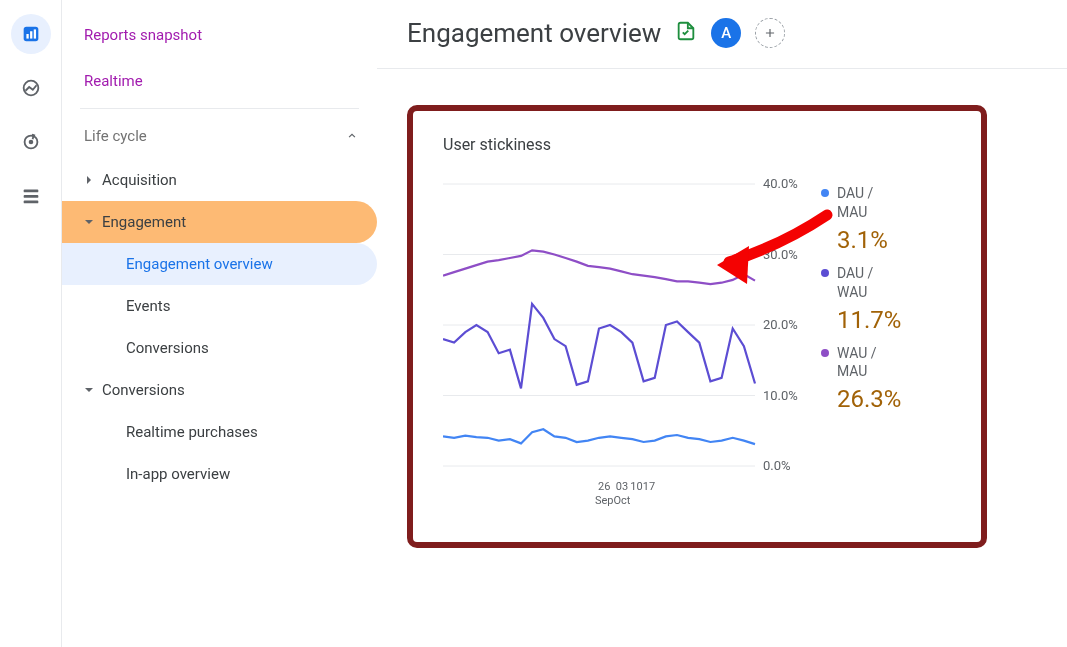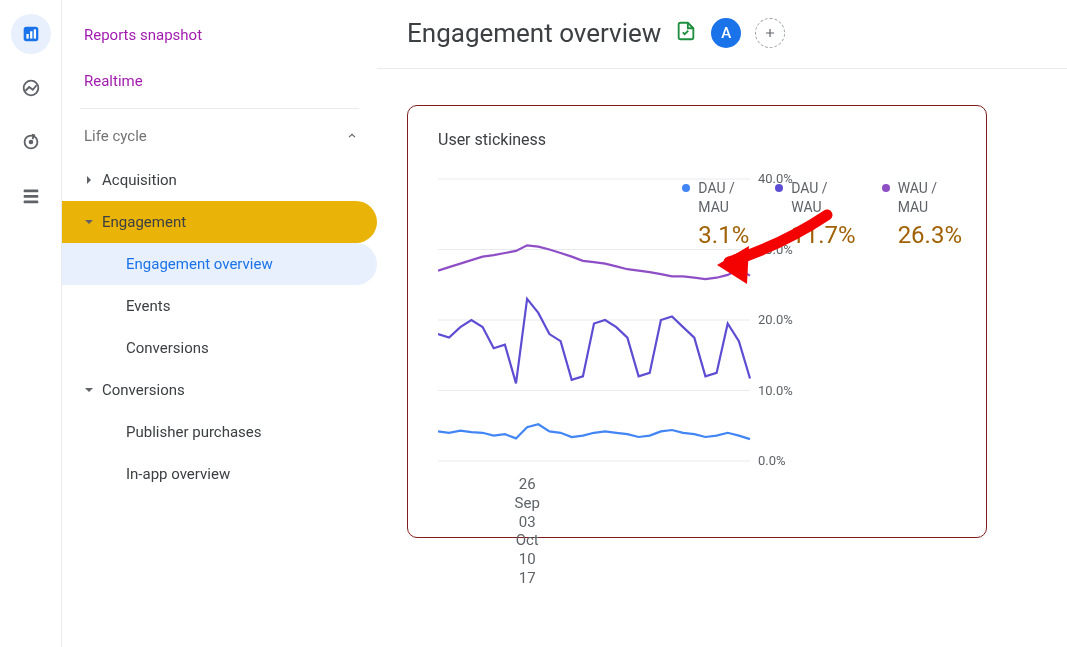--- a/index.html
+++ b/index.html
@@ -58,21 +58,21 @@
   .tree-item {
     display: flex; align-items: center;
     padding: 12px 18px 12px 22px;
     cursor: pointer;
     border-radius: 0 24px 24px 0;
     color: #3c4043;
   }
   .tree-item .caret { width: 18px; display:flex; align-items:center; }
   .tree-item .caret svg { width: 10px; height: 10px; fill: #5f6368; }
   .tree-item.group { font-weight: 400; }
-  .tree-item.expanded { background: #eab308; }
+  .tree-item.expanded { background: #fdba74; }
   .sub-item {
     padding: 12px 18px 12px 64px;
     cursor: pointer;
     border-radius: 0 24px 24px 0;
     color: #3c4043;
   }
   .sub-item.active {
     background: #e8f0fe;
     color: #1a73e8;
   }
@@ -104,21 +104,21 @@
     width: 30px; height: 30px; border-radius: 50%;
     border: 1px dashed #9aa0a6;
     display:flex; align-items:center; justify-content:center;
     color: #5f6368; font-size: 18px; cursor: pointer;
   }
   .main-body { padding: 36px 30px; background: #fff; }
 
   
   .card {
     width: 580px;
-    border: 1px solid #7f1d1d;
+    border: 6px solid #7f1d1d;
     border-radius: 10px;
     padding: 24px 24px 24px 30px;
     position: relative;
   }
   .card-title {
     font-size: 16px; color: #3c4043; margin-bottom: 24px;
   }
   .card-body {
     display: flex; gap: 18px;
     align-items: stretch;
@@ -132,29 +132,29 @@
     position: absolute; left: 0; top: 0;
     width: 360px; height: 300px;
   }
   .plot .grid line { stroke: #e8eaed; stroke-width: 1; }
   .plot path { fill: none; stroke-width: 2.2; }
   .tick-y {
     font-size: 13px; fill: #5f6368;
   }
   .x-ticks {
     position: absolute; left: 0; right: 0; top: 302px;
-    display:flex; justify-content: space-between;
-    font-size: 15px; color: #5f6368; flex-direction: column;
+    display:flex; justify-content: center;
+    font-size: 11px; color: #5f6368;
   }
   .x-ticks .spacer { width: 52px; }
   .x-ticks .tk { text-align: center; line-height: 1.25; }
 
   .legend {
     flex: 1;
-    display: flex; flex-direction: row; gap: 26px;
+    display: flex; flex-direction: column; gap: 10px;
     padding-top: 6px;
   }
   .legend-item .lbl {
     font-size: 14px; color: #5f6368; display:flex; gap:8px; align-items:flex-start; line-height:1.35;
   }
   .legend-item .dot { width: 8px; height: 8px; border-radius: 50%; flex-shrink:0; margin-top:5px; }
   .legend-item .lbl .txt { white-space: pre-line; }
   .legend-item .val {
     font-size: 24px; color: #a16207; margin-top: 4px; font-weight: 400; padding-left: 16px;
   }
@@ -237,21 +237,21 @@
       <div class="sub-item">Events</div>
       <div class="sub-item">Conversions</div>
       <div class="tree-item group">
         <span class="caret">
           <svg viewBox="0 0 10 10">
             <path d="M1 3 L5 7 L9 3 Z"></path>
           </svg>
         </span>
         <span>Conversions</span>
       </div>
-      <div class="sub-item">Publisher purchases</div>
+      <div class="sub-item">Realtime purchases</div>
       <div class="sub-item">In-app overview</div>
     </div>
 </div>
 
 <div class="main">
   <div class="page-header">
     <h1>Engagement overview</h1>
     <span>
       <svg width="22" height="22" viewBox="0 0 24 24">
           <path d="M14 3 H6 a2 2 0 0 0 -2 2 v14 a2 2 0 0 0 2 2 h12 a2 2 0 0 0 2 -2 V9 Z" fill="none" stroke="#1e8e3e" stroke-width="2"></path>

